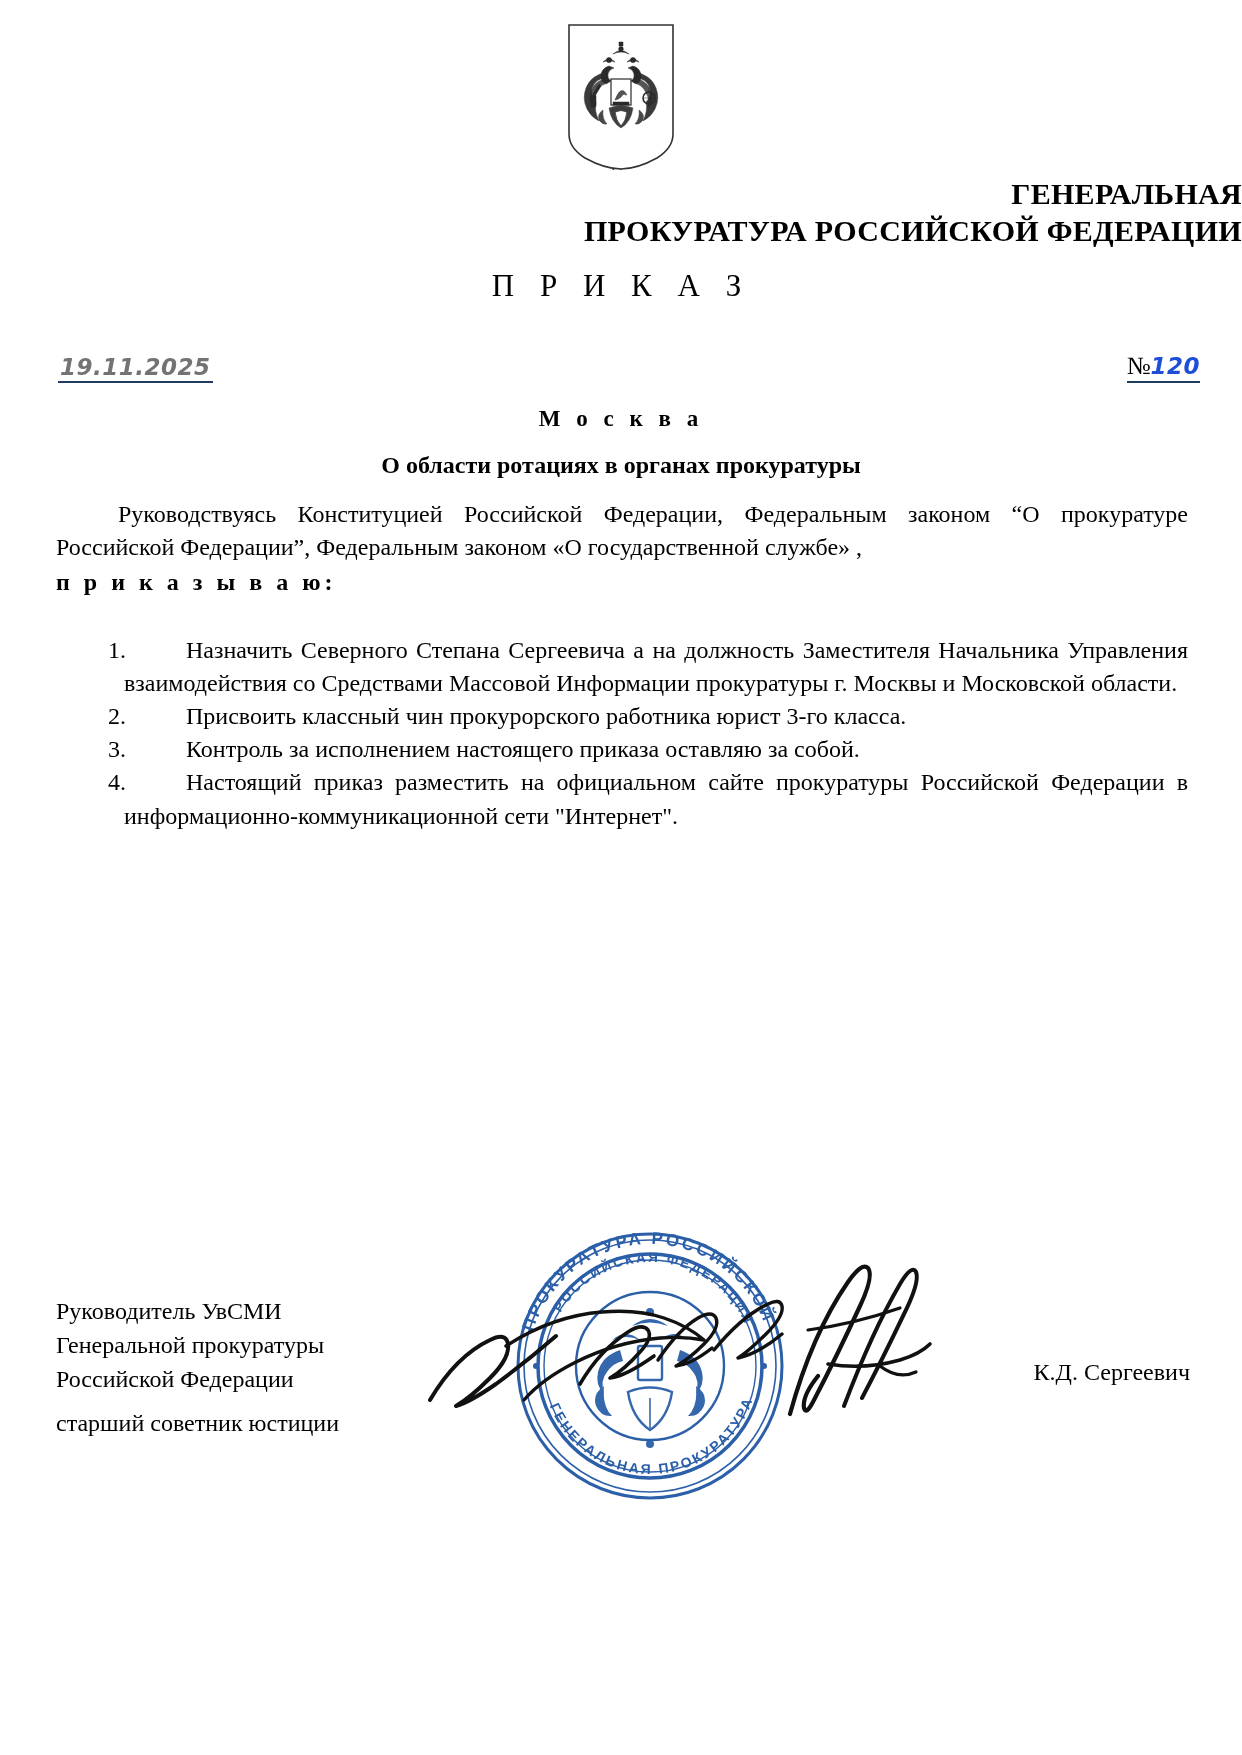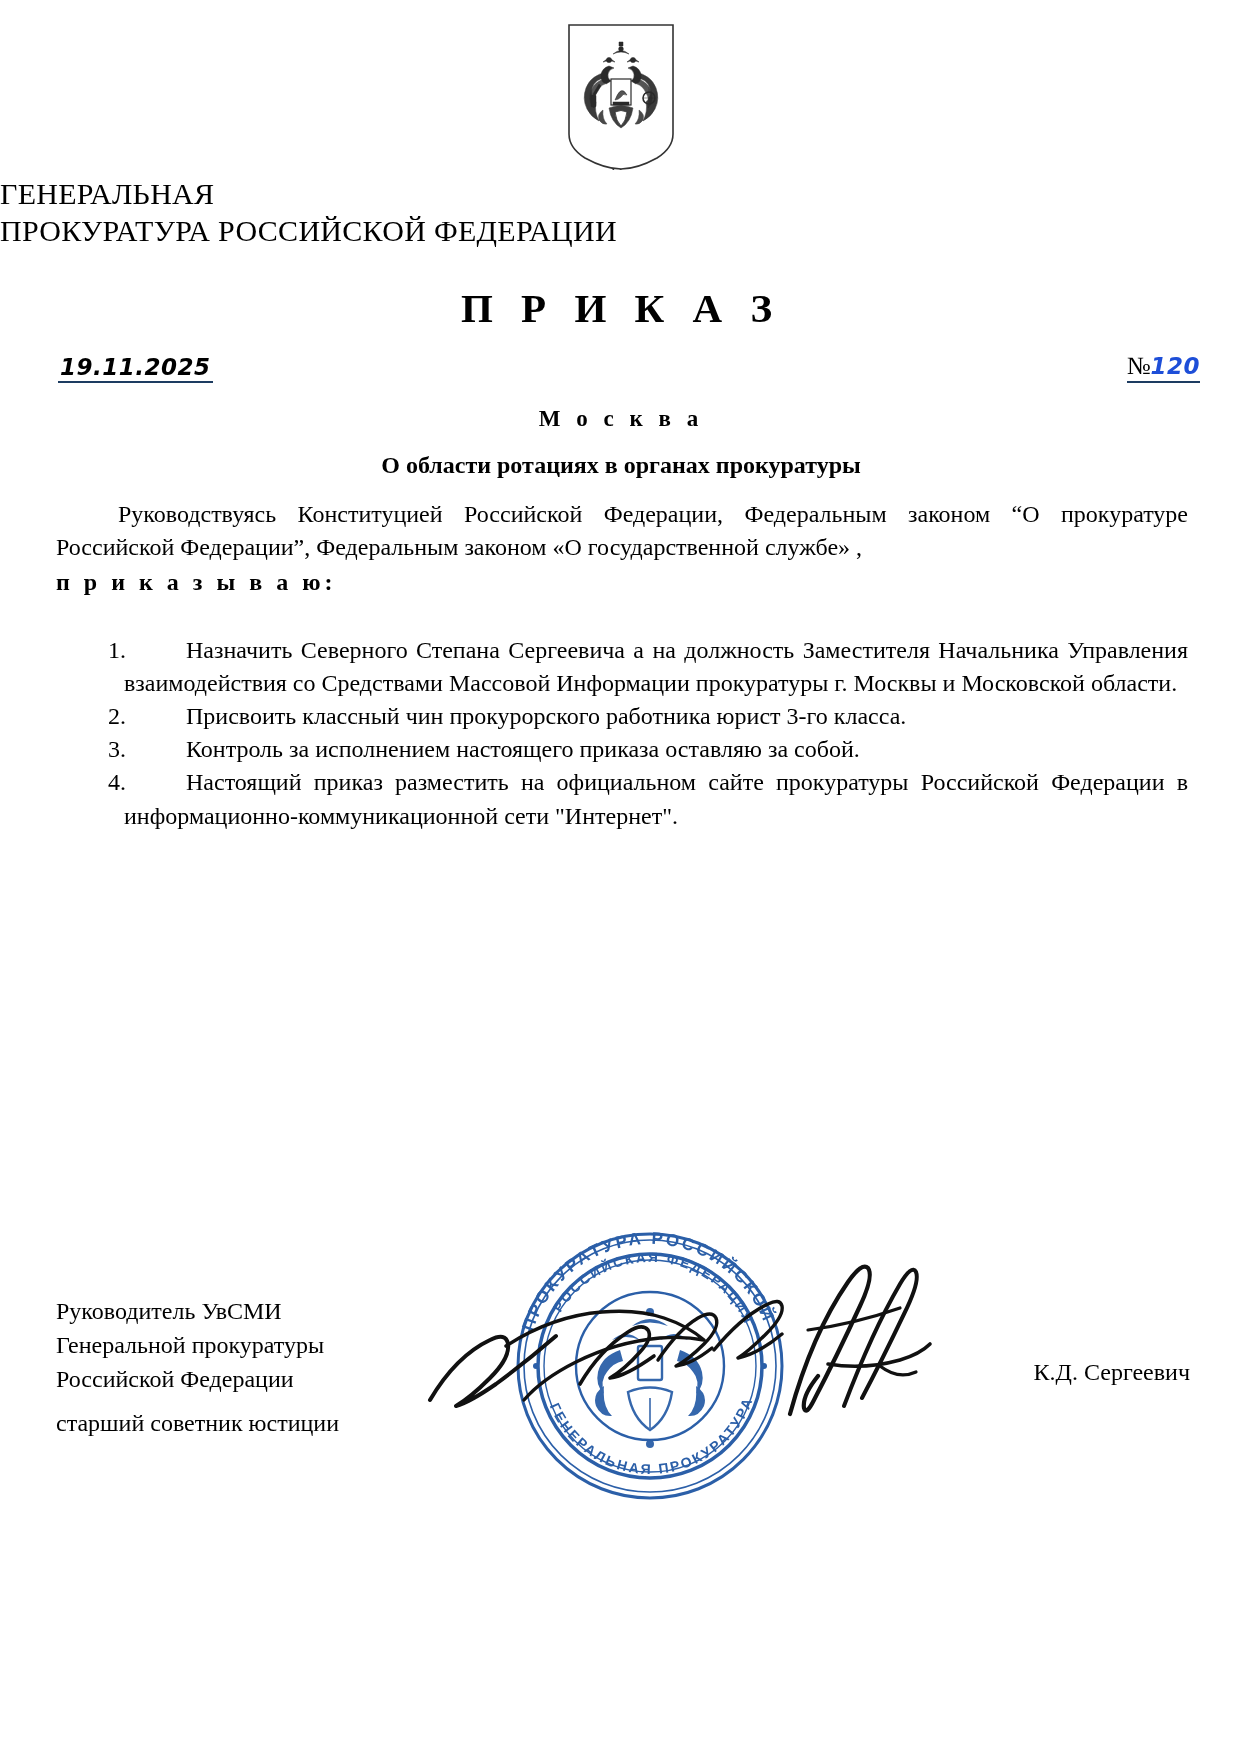--- a/index.html
+++ b/index.html
@@ -32,53 +32,53 @@
     position: relative;
   }
   .emblem svg { display: block; }
 
   
   .org-title {
     position: absolute;
     top: 176px;
     left: 0;
     width: 100%;
-    text-align: left;
-    font-weight: normal;
+    text-align: right;
+    font-weight: bold;
     font-size: 30px;
     line-height: 1.22;
     letter-spacing: 0.3px;
   }
   .order-word {
     position: absolute;
-    top: 284px;
+    top: 268px;
     left: 0;
     width: 100%;
     text-align: center;
-    font-weight: bold;
-    font-size: 41px;
+    font-weight: normal;
+    font-size: 31px;
     letter-spacing: 9px;
   }
 
   
   .meta-row {
     position: absolute;
     top: 352px;
     left: 58px;
     right: 42px;
     display: flex;
     justify-content: space-between;
     align-items: flex-end;
   }
   .date-field {
     font-family: "DejaVu Sans", sans-serif;
     font-style: italic;
     font-weight: bold;
     font-size: 23px;
-    color: #000000;
+    color: #737373;
     border-bottom: 2px solid #1d3c61;
     padding: 0 2px 1px 2px;
     letter-spacing: 0.5px;
   }
   .num-field {
     font-size: 25px;
     border-bottom: 2px solid #1d3c61;
     padding-bottom: 1px;
     white-space: nowrap;
   }

